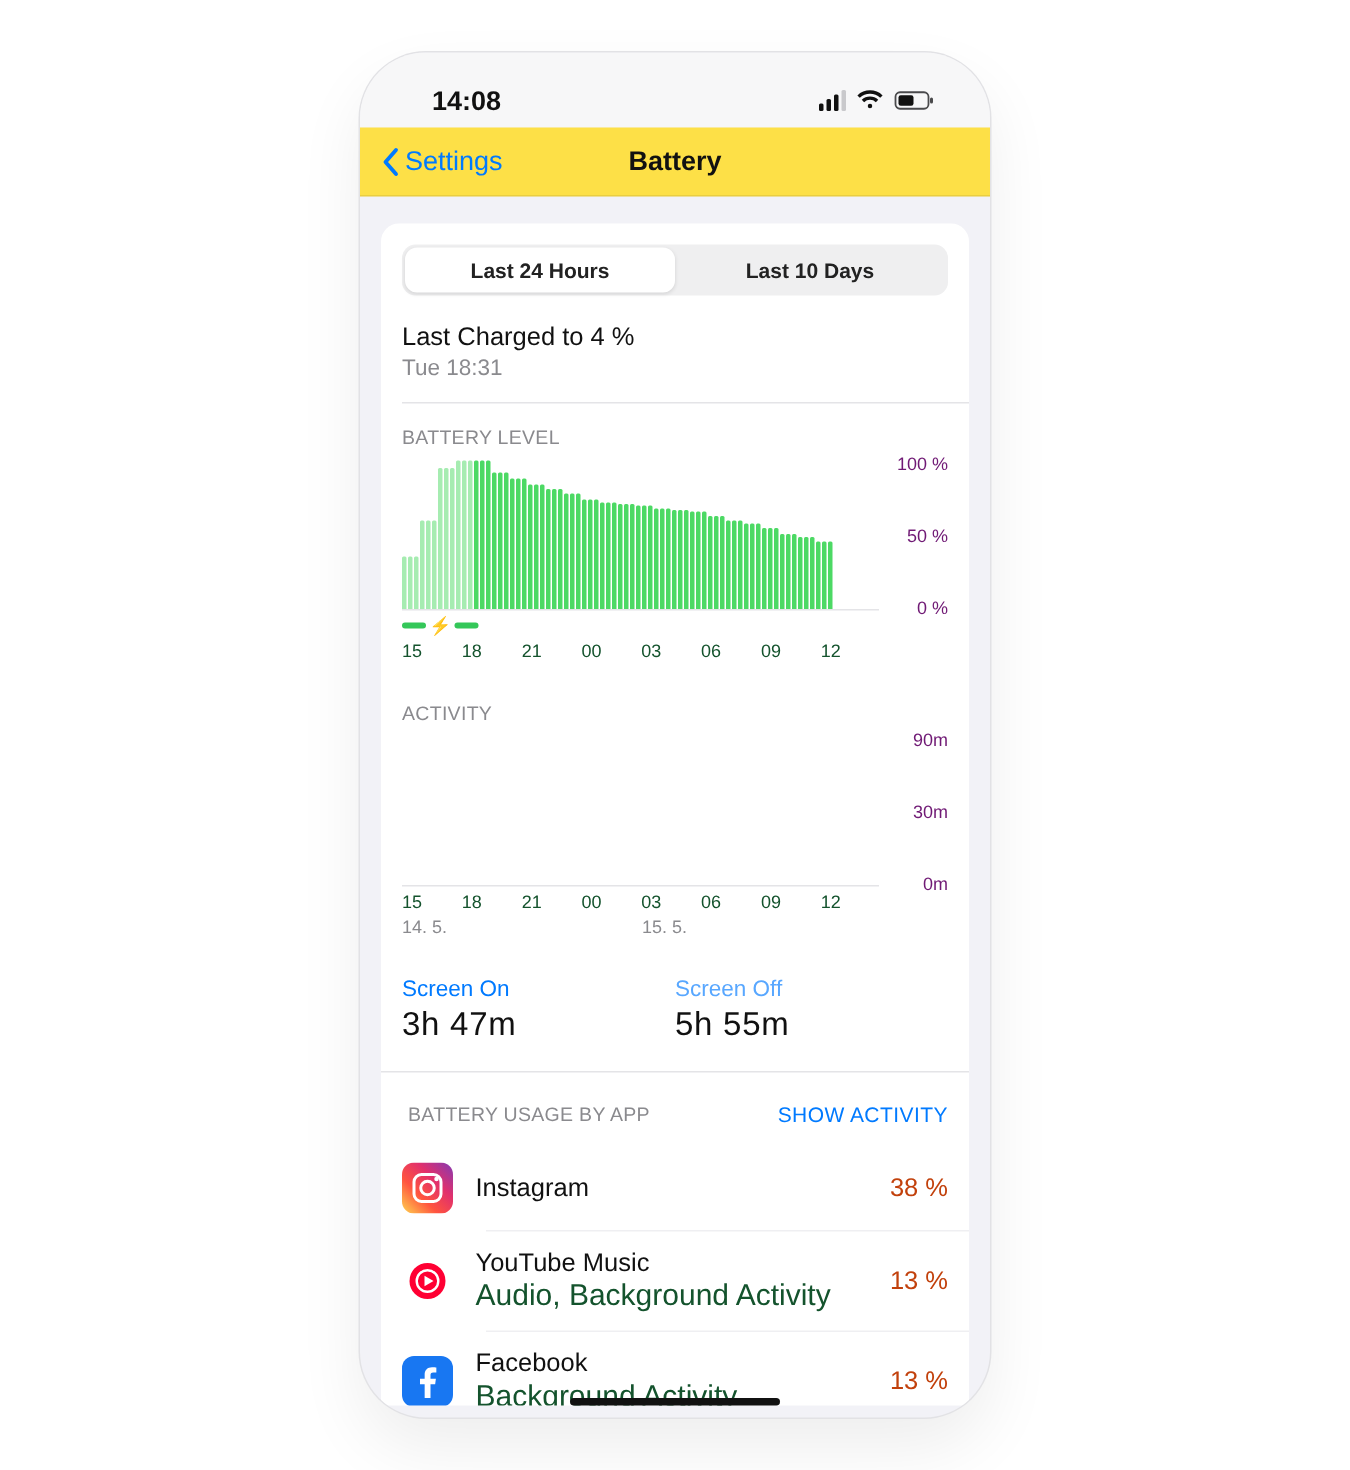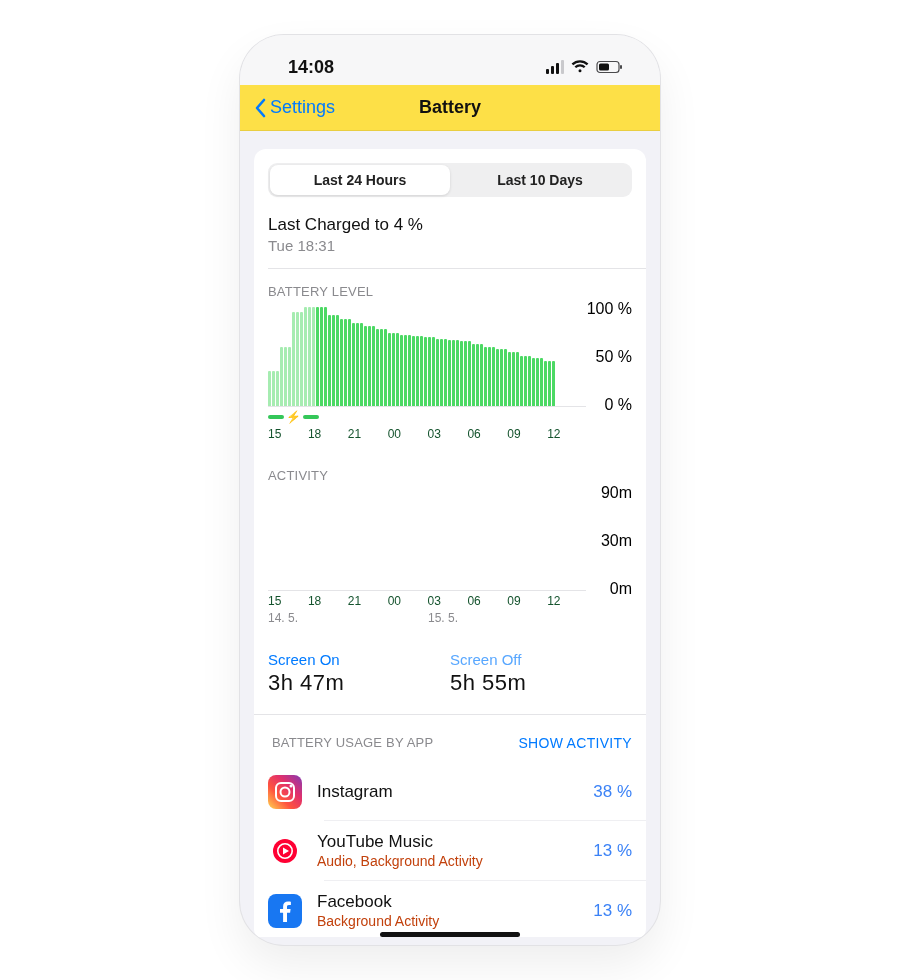--- a/index.html
+++ b/index.html
@@ -24,21 +24,21 @@
   .charged-sub{font-size:15px;color:#8a8a8e;}
   .sep{height:1px;background:#e4e4e7;margin-left:14px;}
   .section{padding:15px 14px 12px 14px;}
   .sec-label{font-size:13px;color:#8a8a8e;letter-spacing:.2px;margin-bottom:8px;text-transform:uppercase;}
   .chart{position:relative;display:flex;}
   .chart-body{flex:1;position:relative;}
   .bars{display:flex;align-items:flex-end;height:100px;gap:1px;border-bottom:1px solid #e4e4e7;}
   .bars .b{width:3px;border-radius:1px 1px 0 0;}
   .green .b{background:#4cd964;}
   .green .ch{background:#a6ecb1;}
-  .yax{width:46px;height:100px;position:relative;font-size:16px;color:#000000;}
+  .yax{width:46px;height:100px;position:relative;font-size:12px;color:#701a75;}
   .yax span{position:absolute;right:0;transform:translateY(-50%);}
   .xax{display:flex;gap:1px;font-size:12px;color:#14532d;padding-top:3px;}
   .xax span{flex:1;text-align:left;}
   .chg-bar{margin-top:3px;display:flex;align-items:center;gap:2px;}
   .chg-seg{height:4px;background:#34c759;border-radius:2px;}
   .bolt{color:#34c759;font-size:12px;}
   .stack-bars{display:flex;align-items:flex-end;height:100px;gap:4px;border-bottom:1px solid #e4e4e7;}
   .sb{flex:1;display:flex;flex-direction:column-reverse;border-radius:1.5px 1.5px 0 0;overflow:hidden;}
   .sb .on{background:#1a78e6;width:100%;}
   .sb .off{background:#72c0ff;width:100%;}
@@ -51,22 +51,22 @@
   .stat-v{font-size:22px;color:#111;letter-spacing:.5px;}
   .usage-head{display:flex;justify-content:space-between;align-items:center;padding:16px 14px 10px 14px;}
   .usage-head .sec-label{margin:4px;}
   .show-activity{font-size:14px;color:#007aff;font-weight:400;letter-spacing:.3px;}
   .app-row{display:flex;align-items:center;padding:11px 14px 11px 14px;justify-content:center;}
   .divider{height:1px;background:#efeff2;margin-left:70px;}
   .app-icon{width:34px;height:34px;border-radius:8px;flex:0 0 34px;margin-right:15px;display:flex;align-items:center;justify-content:center;}
   .app-icon svg{display:block;}
   .app-txt{flex:1;display:flex;flex-direction:column;gap:1px;}
   .app-name{font-size:17px;color:#111;}
-  .app-sub{font-size:14px;color:#c2410c;}
-  .app-pct{font-size:17px;color:#3b82f6;}
+  .app-sub{font-size:20px;color:#14532d;}
+  .app-pct{font-size:17px;color:#c2410c;}
   .home-ind{position:absolute;bottom:8px;left:50%;transform:translateX(-50%);width:140px;height:5px;background:#111;border-radius:3px;}
 </style>
 </head>
 <body>
 
 <div class="phone">
 
   <div class="statusbar">
     <span class="sb-time">14:08</span>
     <div class="sb-right">

